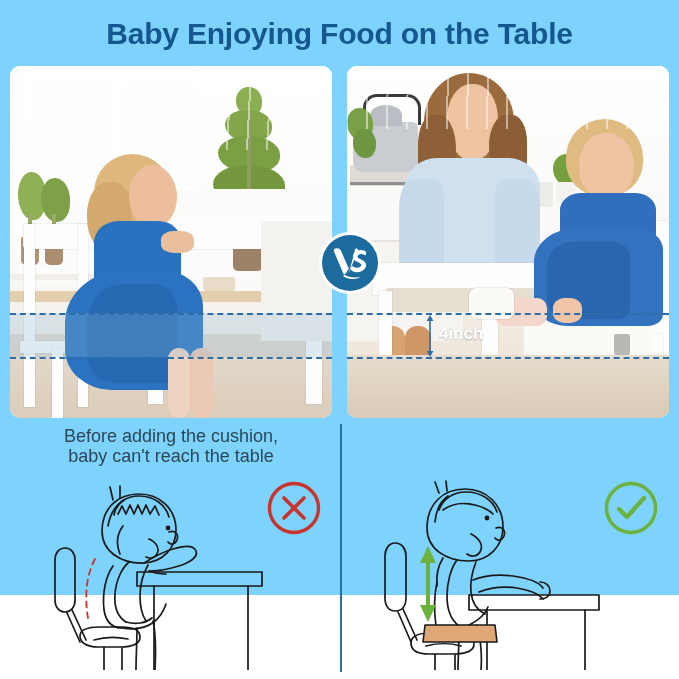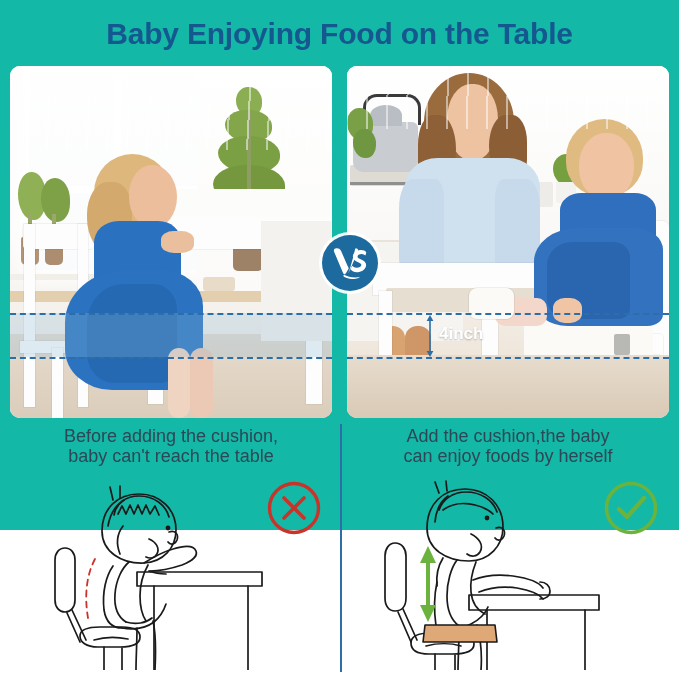--- a/index.html
+++ b/index.html
@@ -1,21 +1,21 @@
 <!DOCTYPE html>
 <html><head>
 <meta charset="utf-8">
 <style>
   html,body{margin:0;padding:0;}
   body{
     width:679px;height:679px;overflow:hidden;background:#ffffff;
     font-family:"Liberation Sans", sans-serif;
     -webkit-font-smoothing:antialiased;
   }
-  .page{position:relative;width:679px;height:530px;background:#14b8a6;}
+  .page{position:relative;width:679px;height:595px;background:#7dd3fc;}
 
   
   .title{
     position:absolute;left:0;top:17px;width:679px;
     text-align:center;
     font-size:30px;font-weight:700;letter-spacing:-.2px;
     color:#15578f;
     font-family:"Liberation Sans", sans-serif;
   }
 
@@ -291,22 +291,20 @@
                  C41.3 19.2 42.5 19.7 43.3 20.6 C43.8 19.6 44.2 18.3 44.2 17.2 Z"></path>
 
         <path d="M22.0 39.8 C25.0 41.4 29.0 42.4 33.0 42.4 C35.0 42.4 36.6 42.2 38.0 41.9
                  C36.2 43.2 33.4 44.0 30.2 44.0 C26.4 44.0 23.0 42.6 21.2 41.0 Z"></path>
       </g>
     </svg>
   </div>
 
   <div class="caption left">Before adding the cushion,
 baby can't reach the table</div>
-  <div class="caption right">Add the cushion,the baby
-can enjoy foods by herself</div>
 
   <div class="divider"></div>
 
   <div class="draw left">
     <svg viewBox="0 0 322 200" xmlns="http://www.w3.org/2000/svg">
       <g fill="none" stroke="#1a1a1a" stroke-width="1.7" stroke-linecap="round" stroke-linejoin="round">
 
         <path d="M92 61 C92 38 108 24 129 24 C150 24 166 39 166 60 C166 78 153 92 134 93 C112 94 92 82 92 61 Z"></path>
 
         <path d="M104 45 C106 33 116 26 129 26 C144 26 156 35 159 47"></path>

